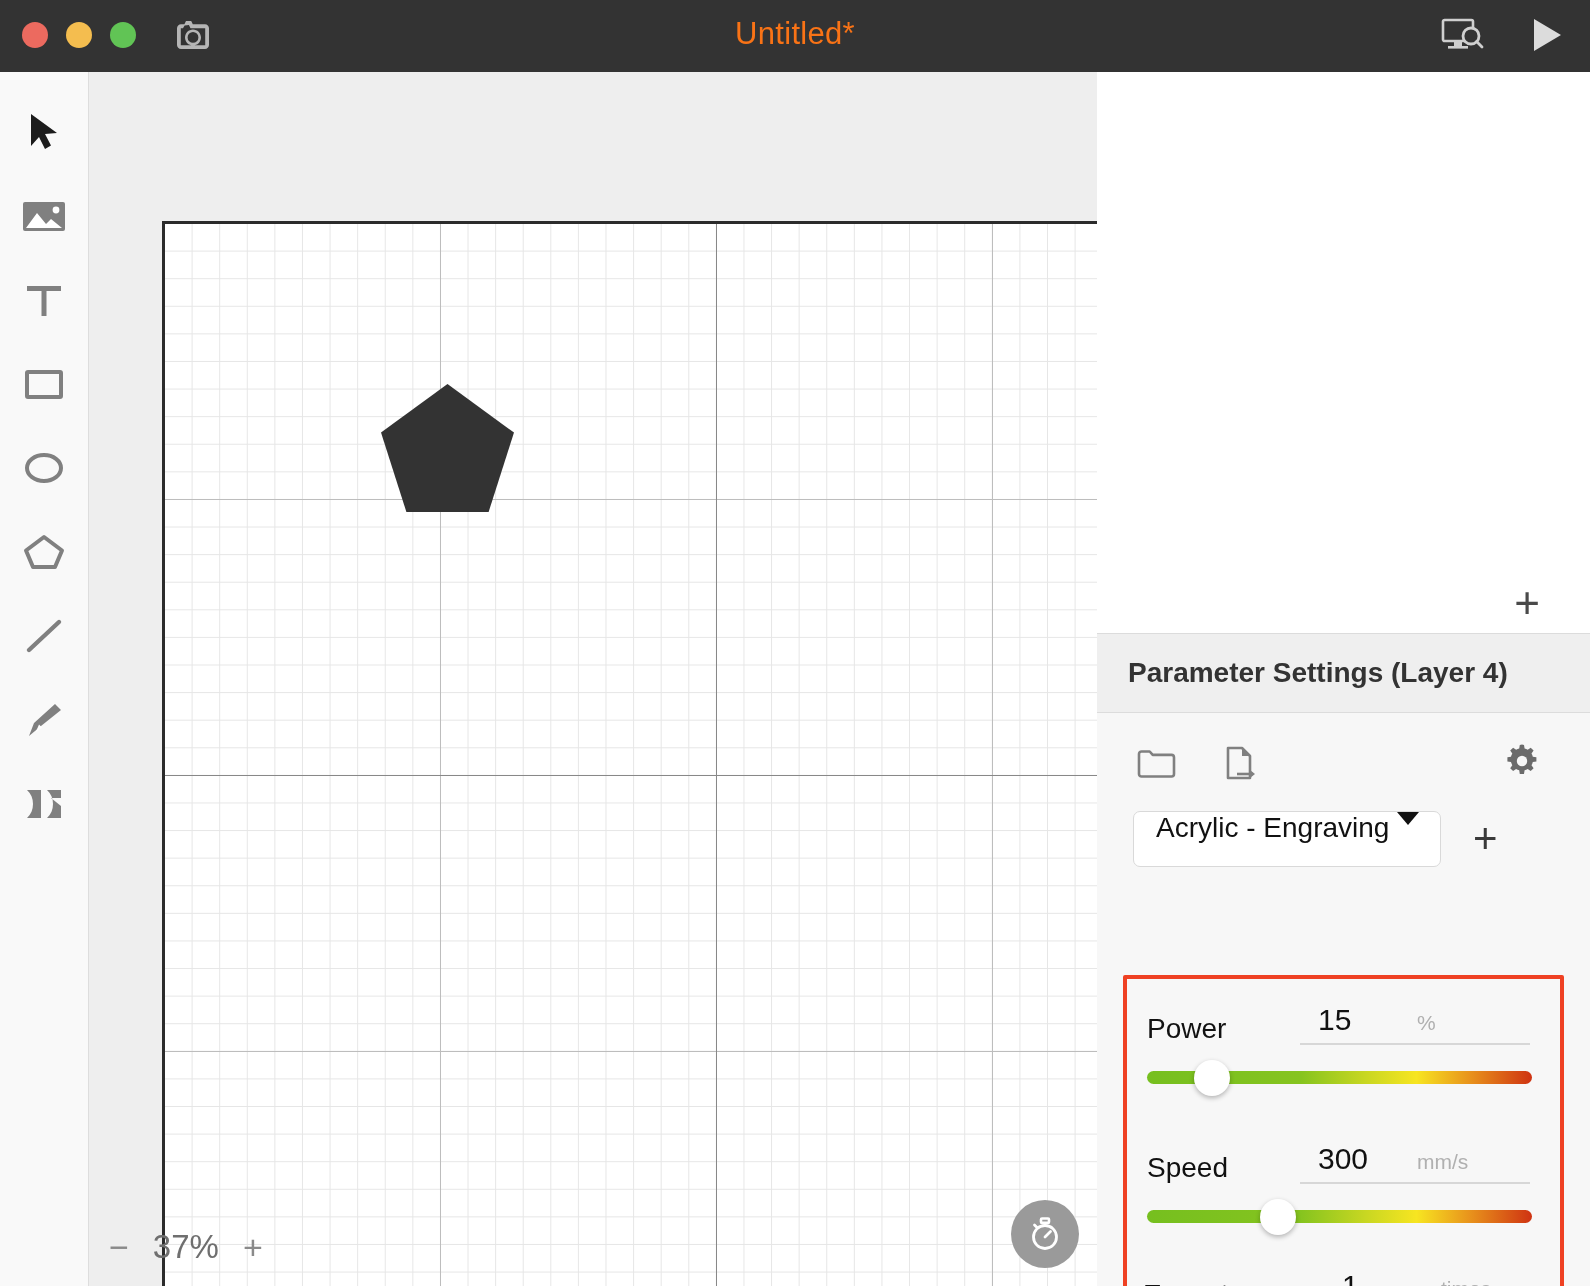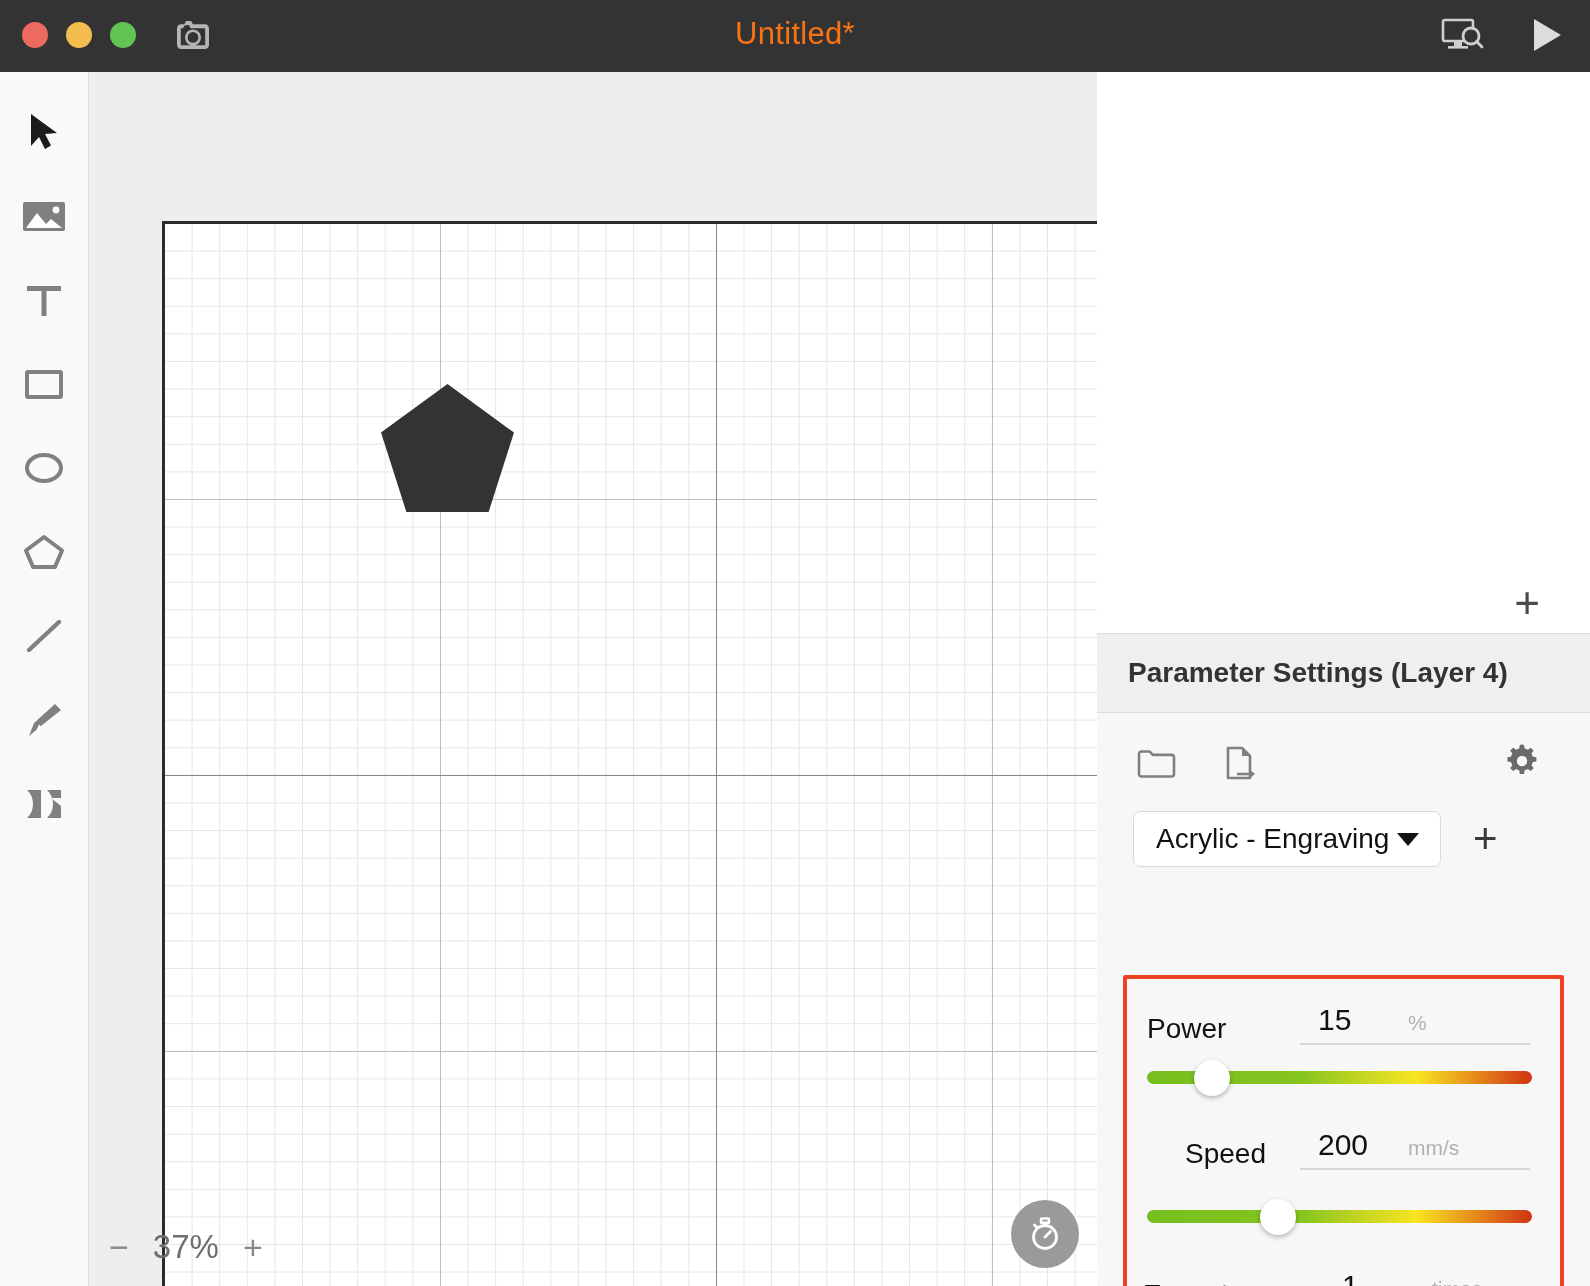--- a/index.html
+++ b/index.html
@@ -99,35 +99,35 @@
   .panel-header-title{ font-size:28px; font-weight:700; color:#333333; }
   .panel-body{ background:#f7f7f7; height:573px; position:relative; }
   .pb-icons{
     display:flex; align-items:center; padding:28px 0 0 37px; gap:40px; position:relative;
   }
   .pb-icon{ width:44px; height:44px; display:flex; align-items:center; justify-content:center; cursor:pointer; }
   .gear{ position:absolute; right:46px; top:26px; }
   .preset-row{ display:flex; align-items:center; padding:26px 0 0 36px; gap:32px; }
   .preset-select{
     width:308px; height:56px; background:#ffffff; border:1px solid #d9d9d9; border-radius:7px;
-    display:flex; align-items:center; justify-content:space-between; padding:0 21px 0 22px;
+    display:flex; justify-content:space-between; padding:0 21px 0 22px;
     cursor:pointer;
   }
   .preset-label{ font-size:28px; color:#111111; }
   .caret{ width:0;height:0;border-left:11px solid transparent;border-right:11px solid transparent;border-top:13px solid #111; }
   .preset-add{ font-size:42px; color:#3a3a3a; font-weight:300; line-height:1; cursor:pointer; user-select:none; }
 
   .highlight-box{
     position:absolute; left:26px; top:262px; width:441px; height:330px;
     border:4px solid #ef4123; border-radius:2px;
   }
   .param-row{ position:absolute; left:0; right:0; display:flex; align-items:flex-end; padding:0 30px 0 20px; }
   .param-name{ font-size:28px; color:#111111; flex:0 0 auto; }
   .param-valbox{
-    margin-left:auto; display:flex; align-items:baseline; gap:0;
+    margin-left:auto; display:flex; align-items:baseline; gap:9px;
     border-bottom:2px solid #d7d7d7; width:230px; padding-bottom:6px;
   }
   .param-val{ font-size:30px; color:#111111; width:108px; text-align:left; padding-left:18px; }
   .param-unit{ font-size:21px; color:#b0b0b0; }
   .slider{
     position:absolute; left:20px; right:28px; height:13px; border-radius:7px;
     background:linear-gradient(to right,#76bf1f 0%, #86c41f 40%, #c9d722 57%, #f7e521 70%, #e8921c 84%, #cf3312 100%);
   }
   .thumb{
     position:absolute; top:50%; transform:translate(-50%,-50%);
@@ -294,24 +294,24 @@
           <span class="param-name">Power</span>
           <span class="param-valbox">
             <span class="param-val">15</span>
             <span class="param-unit">%</span>
           </span>
         </div>
         <div class="slider" style="top:92px;">
           <div class="thumb" style="left:17%;"></div>
         </div>
 
-        <div class="param-row" style="top:149px;margin-left:38px;">
+        <div class="param-row" style="top:163px;">
           <span class="param-name">Speed</span>
           <span class="param-valbox">
-            <span class="param-val">200</span>
+            <span class="param-val">300</span>
             <span class="param-unit">mm/s</span>
           </span>
         </div>
         <div class="slider" style="top:231px;">
           <div class="thumb" style="left:34%;"></div>
         </div>
       </div>
 
       <div class="exec-row">
         <span class="param-name">Execute</span>

